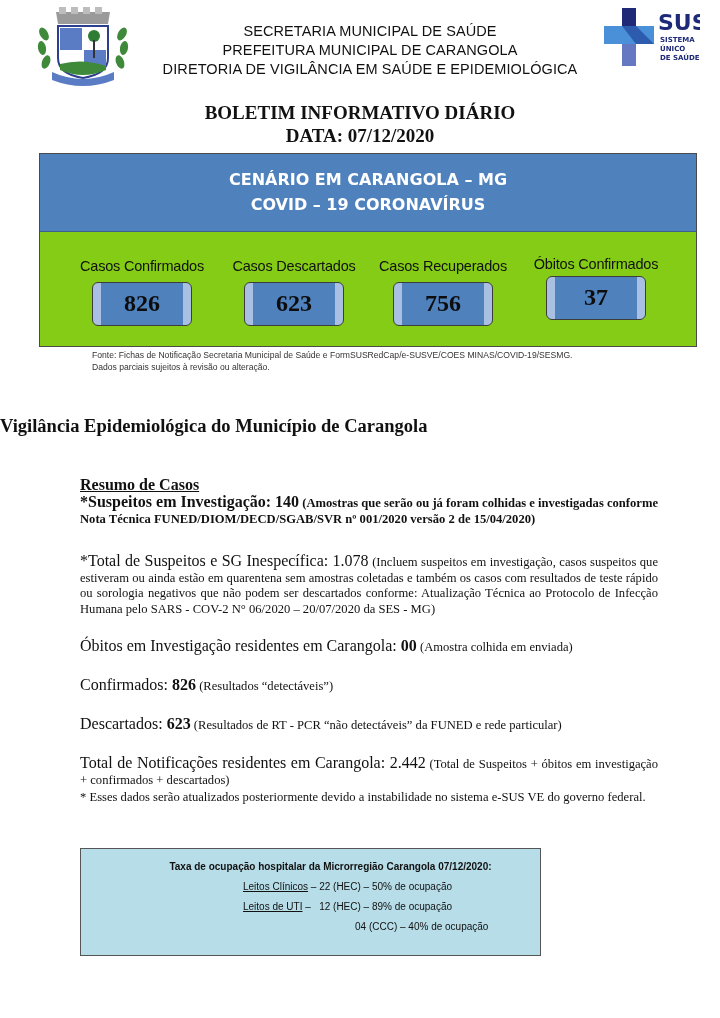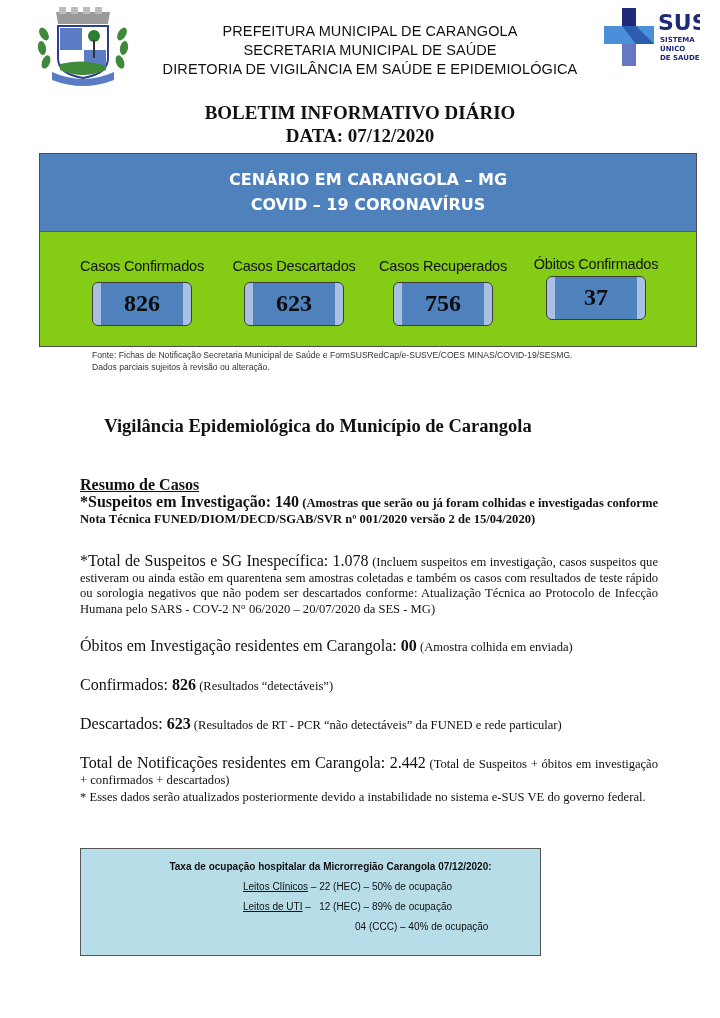--- a/index.html
+++ b/index.html
@@ -24,21 +24,21 @@
   .stat { position: absolute; top: 104px; text-align: center; }
   .stat-label { font-family: "Liberation Sans", sans-serif; font-size: 14.5px; color: #111; white-space: nowrap; letter-spacing: -0.2px; }
   .stat-box { margin: 8px auto 0; width: 100px; height: 44px; border: 1.5px solid #3d3d3d; border-radius: 6px;
     background: linear-gradient(to right, #a9c0e2 0, #a9c0e2 8px, #4f81bd 8px, #4f81bd calc(100% - 8px), #a9c0e2 calc(100% - 8px));
     font-family: "Liberation Serif", serif; font-weight: bold; font-size: 24px; line-height: 41px; color: #0d0d0d; }
 
   .source { position: absolute; left: 92px; top: 349px; font-family: "Liberation Sans", sans-serif;
     font-size: 8.6px; line-height: 12px; color: #333; }
 
   
-  .section-title { position: absolute; left: 0; top: 416px; width: 636px; text-align: center;
+  .section-title { position: absolute; left: 0; top: 416px; width: 636px; text-align: left;
     font-weight: bold; font-size: 18.5px; }
   .resume-title { position: absolute; left: 80px; top: 476px; font-weight: bold; font-size: 16px; text-decoration: underline; }
 
   .para { position: absolute; left: 80px; width: 578px; text-align: justify; font-size: 12.6px; line-height: 15.5px; }
   .big { font-size: 16px; }
   .bold { font-weight: bold; }
   .p1 { top: 494px; font-weight: bold; }
   .p2 { top: 553px; }
   .p3 { top: 638px; }
   .p4 { top: 677px; }
@@ -99,22 +99,22 @@
     <path d="M22 22 L36 22 L54 40 L36 40 Z" fill="#2d5cae"></path>
     <rect x="22" y="40" width="14" height="22" fill="#6479c2"></rect>
     <text x="58" y="26" font-family="DejaVu Sans" font-weight="bold" font-size="22" fill="#1e2a78">SUS</text>
     <text x="60" y="38" font-family="DejaVu Sans" font-weight="bold" font-size="7" fill="#1e2a78">SISTEMA</text>
     <text x="60" y="47" font-family="DejaVu Sans" font-weight="bold" font-size="7" fill="#1e2a78">ÚNICO</text>
     <text x="60" y="56" font-family="DejaVu Sans" font-weight="bold" font-size="7" fill="#1e2a78">DE SAÚDE</text>
   </svg>
 </div>
 
 <div class="header-lines">
+  <div>SECRETARIA MUNICIPAL DE SAÚDE</div>
   <div>PREFEITURA MUNICIPAL DE CARANGOLA</div>
-  <div>SECRETARIA MUNICIPAL DE SAÚDE</div>
   <div>DIRETORIA DE VIGILÂNCIA EM SAÚDE E EPIDEMIOLÓGICA</div>
 </div>
 
 <div class="bulletin">
   <div>BOLETIM INFORMATIVO DIÁRIO</div>
   <div>DATA: 07/12/2020</div>
 </div>
 
 <div class="panel">
   <div class="panel-head">

